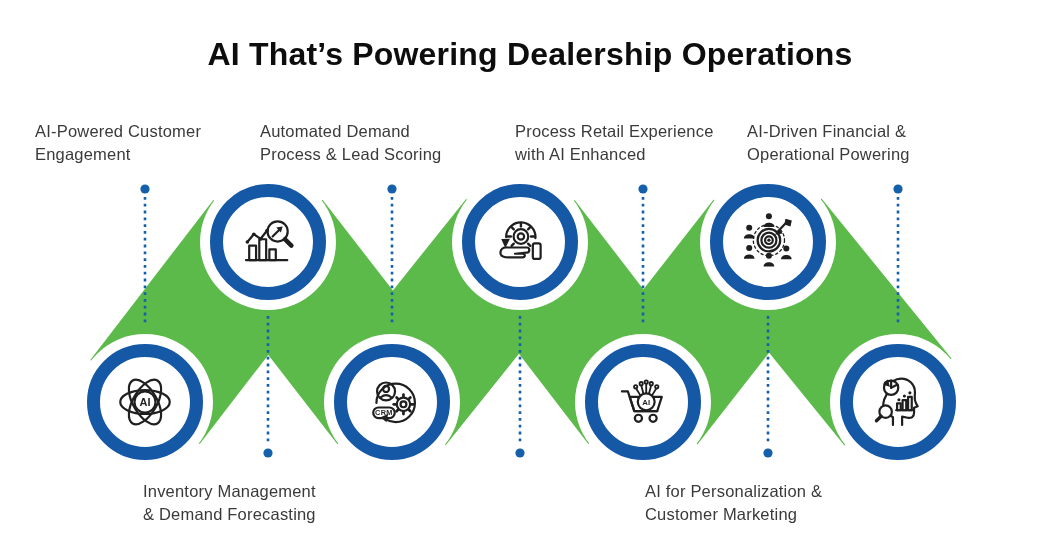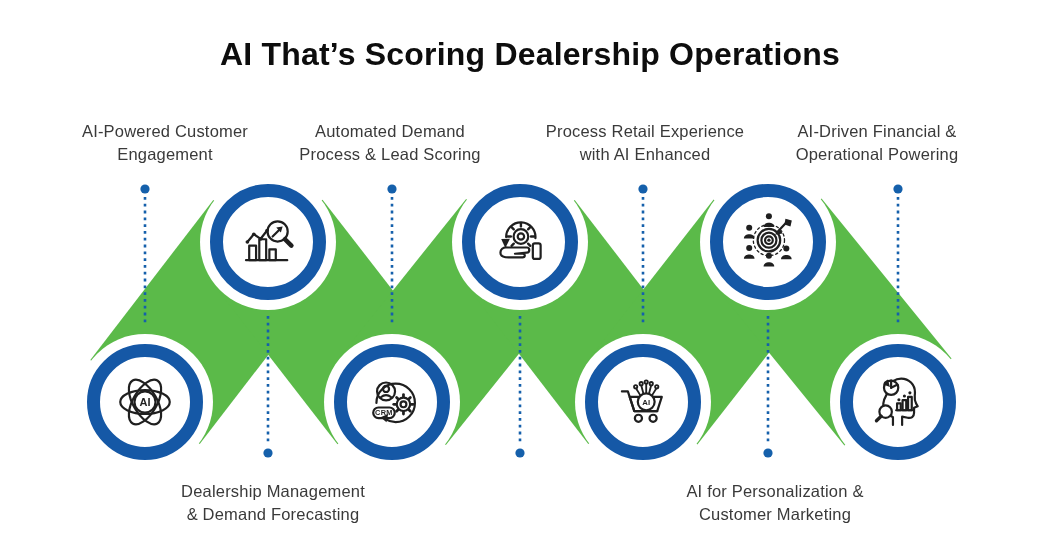--- a/index.html
+++ b/index.html
@@ -6,38 +6,38 @@
   .stage{
     position:relative;width:1060px;height:535px;background:#fff;overflow:hidden;
     font-family:"Liberation Sans","DejaVu Sans",sans-serif;
   }
   .title{
     position:absolute;top:36px;left:0;width:100%;text-align:center;
     font-size:32px;font-weight:800;letter-spacing:.2px;color:var(--c-heading,#0d0d0d);
   }
   .band{position:absolute;left:0;top:0;}
   .label{
-    position:absolute;width:260px;text-align:center;
+    position:absolute;width:260px;
     font-size:16.5px;line-height:23px;font-weight:500;letter-spacing:.2px;
     color:var(--c-label,#3a3a3a);
   }
   .label span{display:block;}
   .lab-top{top:120px;}
   .lab-bottom{top:480px;}
   .icon{position:absolute;width:66px;height:66px;}
   .icon .ln{stroke:var(--c-ink,#1f1f1f);stroke-width:2.4;fill:none;stroke-linecap:round;stroke-linejoin:round;}
   .icon .fl{fill:var(--c-ink,#1f1f1f);stroke:none;}
   .icon text{fill:var(--c-ink,#1f1f1f);font-family:"Liberation Sans",sans-serif;font-weight:bold;text-anchor:middle;}
 </style>
 </head>
 <body>
 
 <div class="stage">
 
-  <div class="title">AI That’s Scoring Dealership Operations</div>
+  <div class="title">AI That’s Powering Dealership Operations</div>
 
   <svg class="band" width="1060" height="535" viewBox="0 0 1060 535">
     <g style="stroke:var(--c-green,#5bba49)" stroke-width="138" stroke-linecap="butt">
       <line x1="145" y1="402" x2="268" y2="242"></line>
       <line x1="268" y1="242" x2="392" y2="402"></line>
       <line x1="392" y1="402" x2="520" y2="242"></line>
       <line x1="520" y1="242" x2="643" y2="402"></line>
       <line x1="643" y1="402" x2="768" y2="242"></line>
       <line x1="768" y1="242" x2="898" y2="402"></line>
     </g>
@@ -101,21 +101,21 @@
   </div>
   <div class="label lab-top" style="left:515px">
     <span>Process Retail Experience</span>
     <span>with AI Enhanced</span>
   </div>
   <div class="label lab-top" style="left:747px">
     <span>AI-Driven Financial &amp;</span>
     <span>Operational Powering</span>
   </div>
   <div class="label lab-bottom" style="left:143px">
-    <span>Dealership Management</span>
+    <span>Inventory Management</span>
     <span>&amp; Demand Forecasting</span>
   </div>
   <div class="label lab-bottom" style="left:392px">
   </div>
   <div class="label lab-bottom" style="left:645px">
     <span>AI for Personalization &amp;</span>
     <span>Customer Marketing</span>
   </div>
 
   <svg class="icon" style="left:112px;top:369px" viewBox="0 0 72 72">

